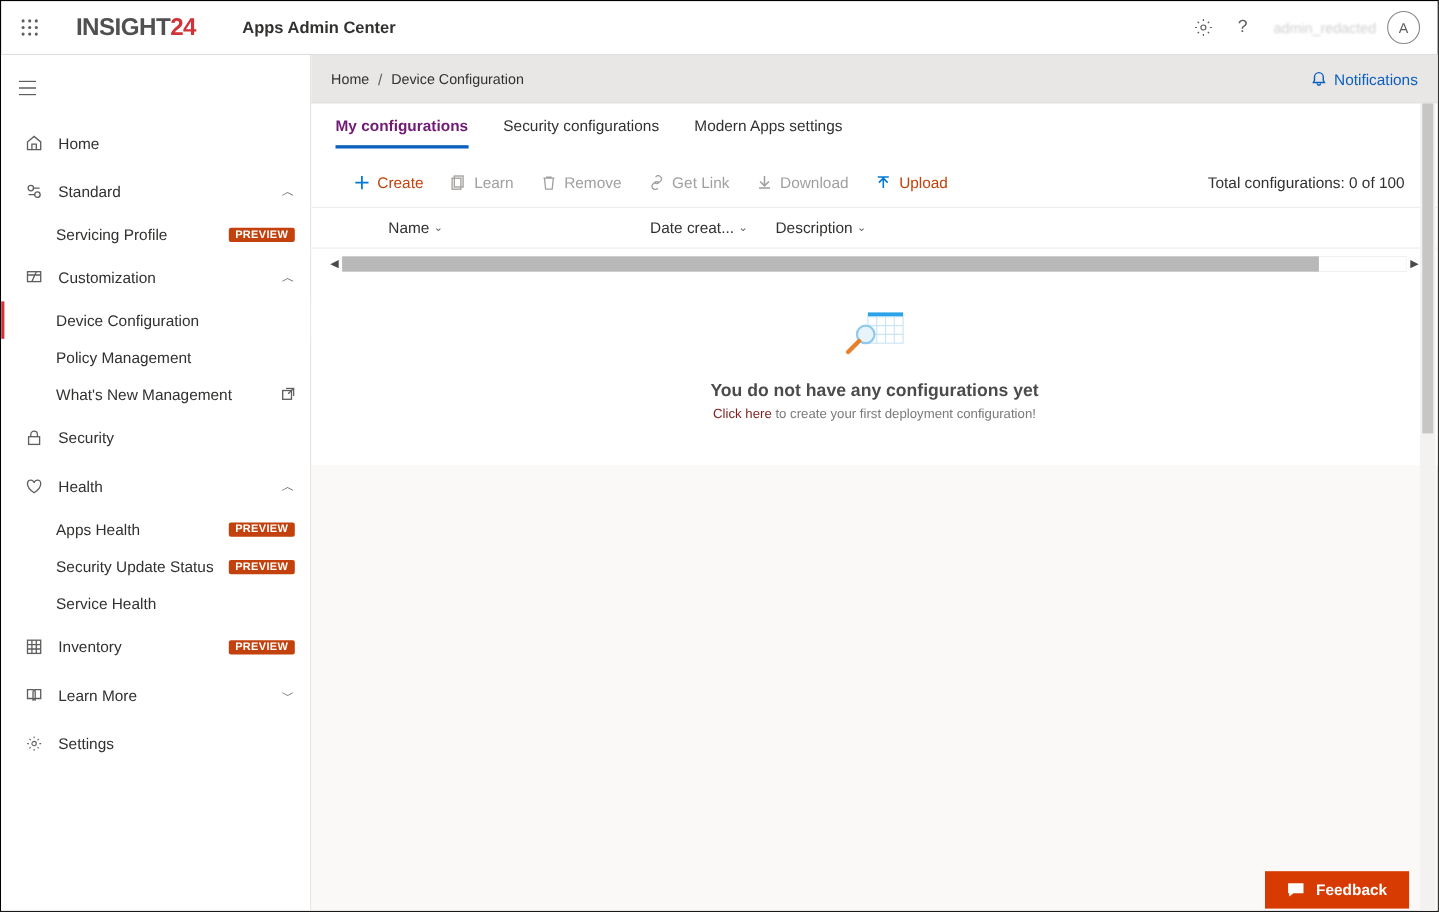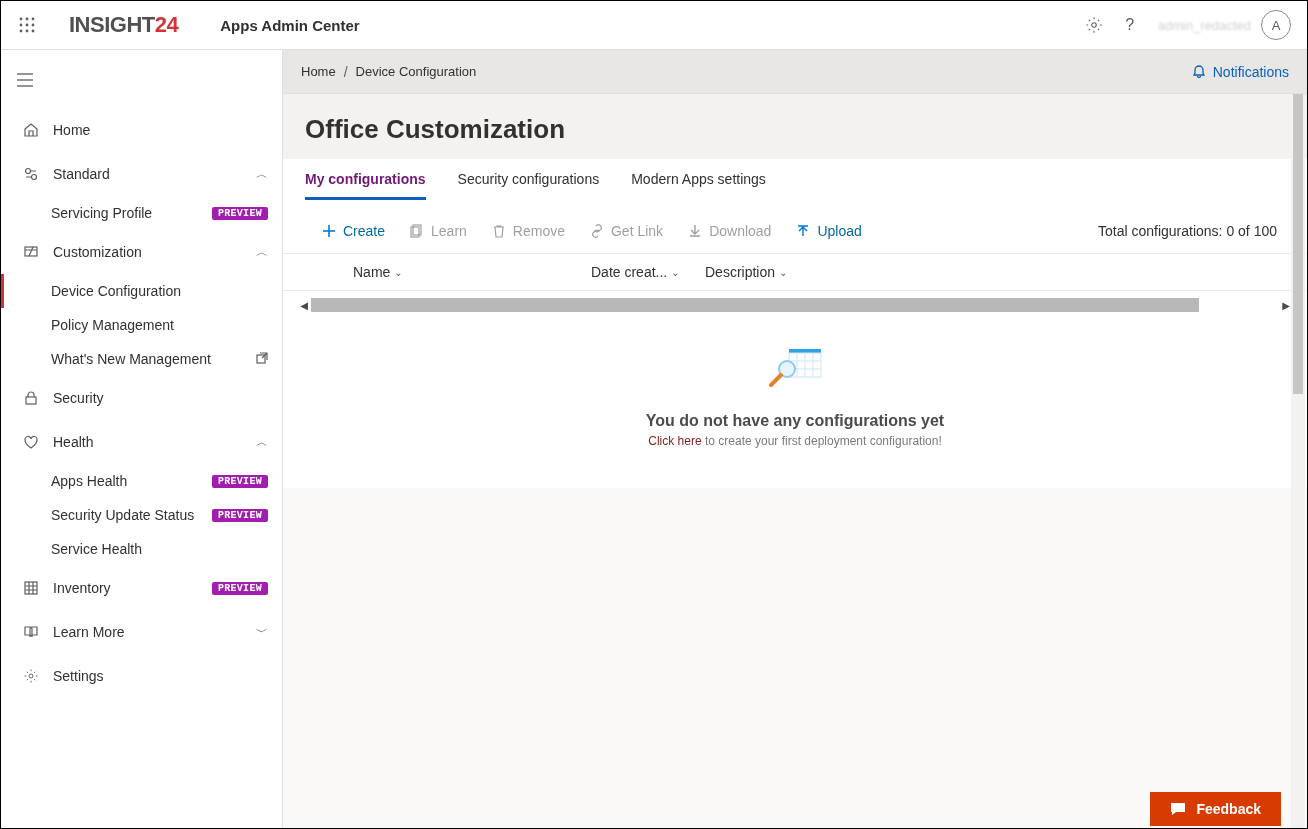--- a/index.html
+++ b/index.html
@@ -90,25 +90,24 @@
   }
   .nav-sub.active {
     background:#fff;
   }
   .nav-sub.active::before {
     content:""; position:absolute; left:0; top:0; bottom:0; width:3px;
     background:#d13438;
   }
   .nav-sub .nav-label { flex:1; }
   .badge-preview {
-    background:#a21caf; color:#fff;
+    background:#c2410c; color:#fff;
     font-size:10px; font-weight:600;
     padding:1px 6px; border-radius:2px;
     letter-spacing:0.3px;
-    font-family:Liberation Mono, monospace;
   }
   .ext-icon { color:#605e5c; font-size:12px; margin-left:6px; }
 
   .sidebar .spacer-top { height:8px; }
 
   
   .main {
     flex:1; display:flex; flex-direction:column;
     background:#faf9f8;
     position:relative;
@@ -156,21 +155,21 @@
 
   .toolbar {
     display:flex; align-items:center;
     padding: 22px 30px 14px 38px;
   }
   .tool-btn {
     display:flex; align-items:center; gap:6px;
     font-size:14px; cursor:pointer; margin-right:24px;
     color:#a19f9d;
   }
-  .tool-btn.enabled { color:#0369a1; }
+  .tool-btn.enabled { color:#c2410c; }
   .tool-btn .ticon { width:16px; height:16px; display:flex; align-items:center; justify-content:center; }
   .tool-btn.enabled .ticon { color:#0078d4; }
   .toolbar-spacer { flex:1; }
   .total-text { font-size:14px; color:#323130; }
 
   .grid-head {
     display:flex; align-items:center;
     padding: 10px 30px 10px 70px;
     border-bottom:1px solid #edebe9;
     border-top:1px solid #edebe9;
@@ -393,21 +392,20 @@
       <div class="bc-spacer"></div>
       <div class="notif-link">
         <svg viewBox="0 0 16 16" fill="none" stroke="#0a5fbf" stroke-width="1.3">
             <path d="M8 2a4 4 0 0 0-4 4v3l-1 2h10l-1-2V6a4 4 0 0 0-4-4zM6.5 12a1.5 1.5 0 0 0 3 0"></path>
           </svg>
         <span>Notifications</span>
       </div>
     </div>
 
     <div class="content-scroll">
-      <div class="page-title">Office Customization</div>
 
       <div class="panel">
         <div class="tabs">
           <div class="tab active">My configurations</div>
           <div class="tab">Security configurations</div>
           <div class="tab">Modern Apps settings</div>
         </div>
 
         <div class="toolbar">
           <div class="tool-btn enabled">

